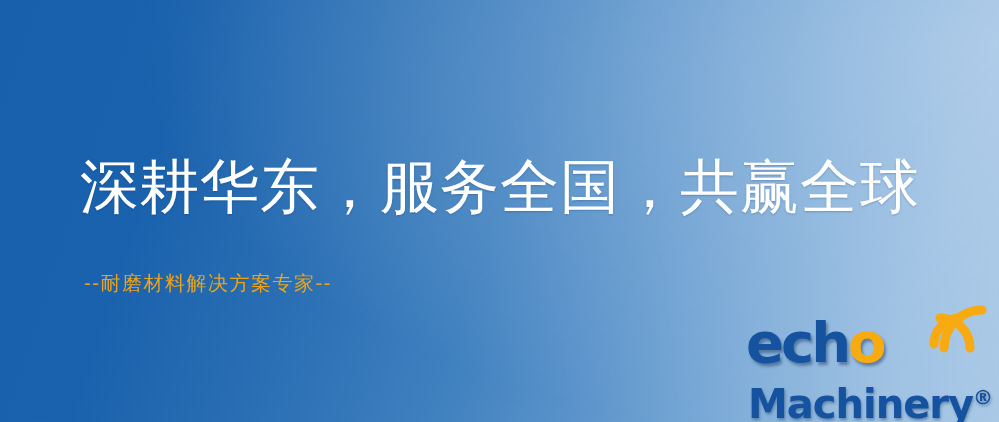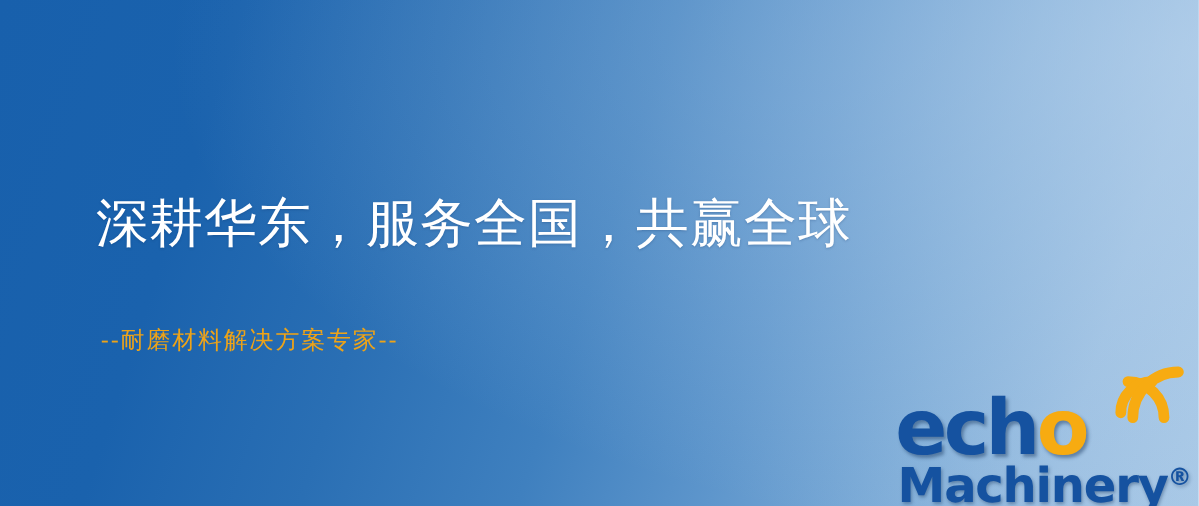--- a/index.html
+++ b/index.html
@@ -37,21 +37,21 @@
                 rgba(190, 214, 238, 0.55) 0%,
                 rgba(190, 214, 238, 0.22) 38%,
                 rgba(190, 214, 238, 0.0) 66%);
   }
 
   .headline {
     position: absolute;
     left: 80px;
     top: 152px;
     font-family: "DejaVu Serif", "Liberation Serif", serif;
-    font-size: 44px;
+    font-size: 59px;
     line-height: 70px;
     font-weight: 400;
     color: #ffffff;
     letter-spacing: 1px;
     white-space: nowrap;
     z-index: 3;
     text-shadow: 0 1px 2px rgba(10, 45, 90, 0.25);
   }
 
   .subtitle {
@@ -80,23 +80,23 @@
   .logo-wordmark {
     position: absolute;
     left: 0;
     top: 0;
     width: 252px;
     height: 84px;
   }
   .logo-echo {
     position: absolute;
     left: 2px;
-    top: 20px;
+    top: 6px;
     font-family: "DejaVu Sans", "Liberation Sans", sans-serif;
-    font-size: 64px;
+    font-size: 56px;
     font-weight: 700;
     line-height: 82px;
     letter-spacing: -3px;
     color: #1552a0;
     text-shadow: 2px 3px 3px rgba(18, 48, 88, 0.45);
     white-space: nowrap;
   }
   .logo-echo .o-gold {
     color: #f7ab11;
   }

